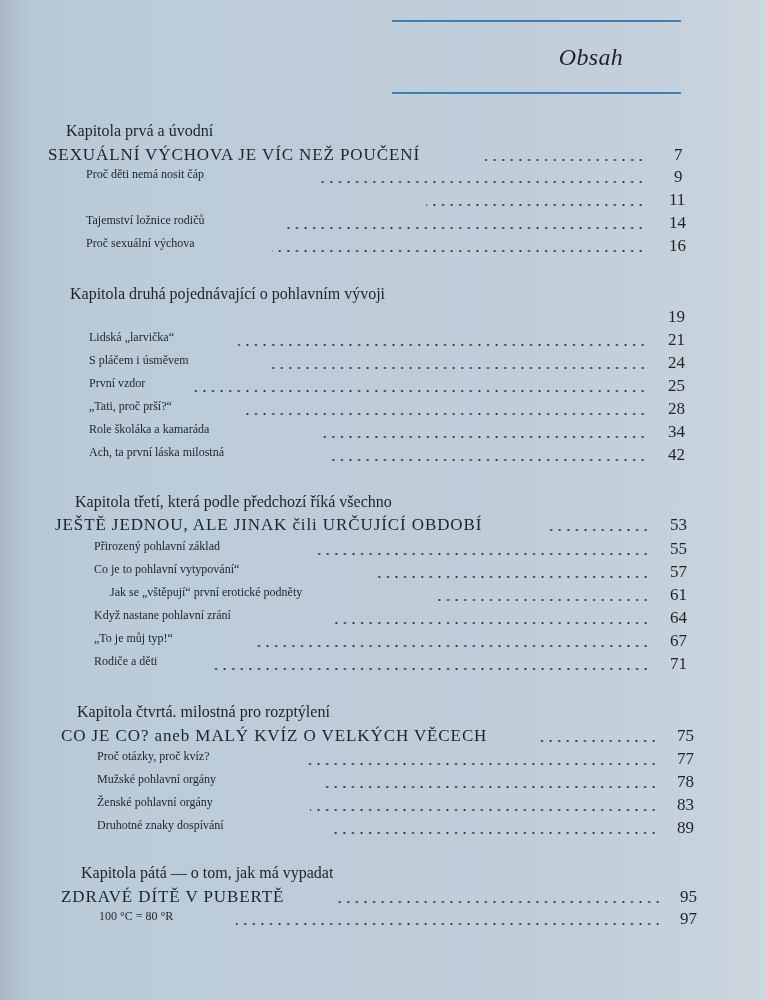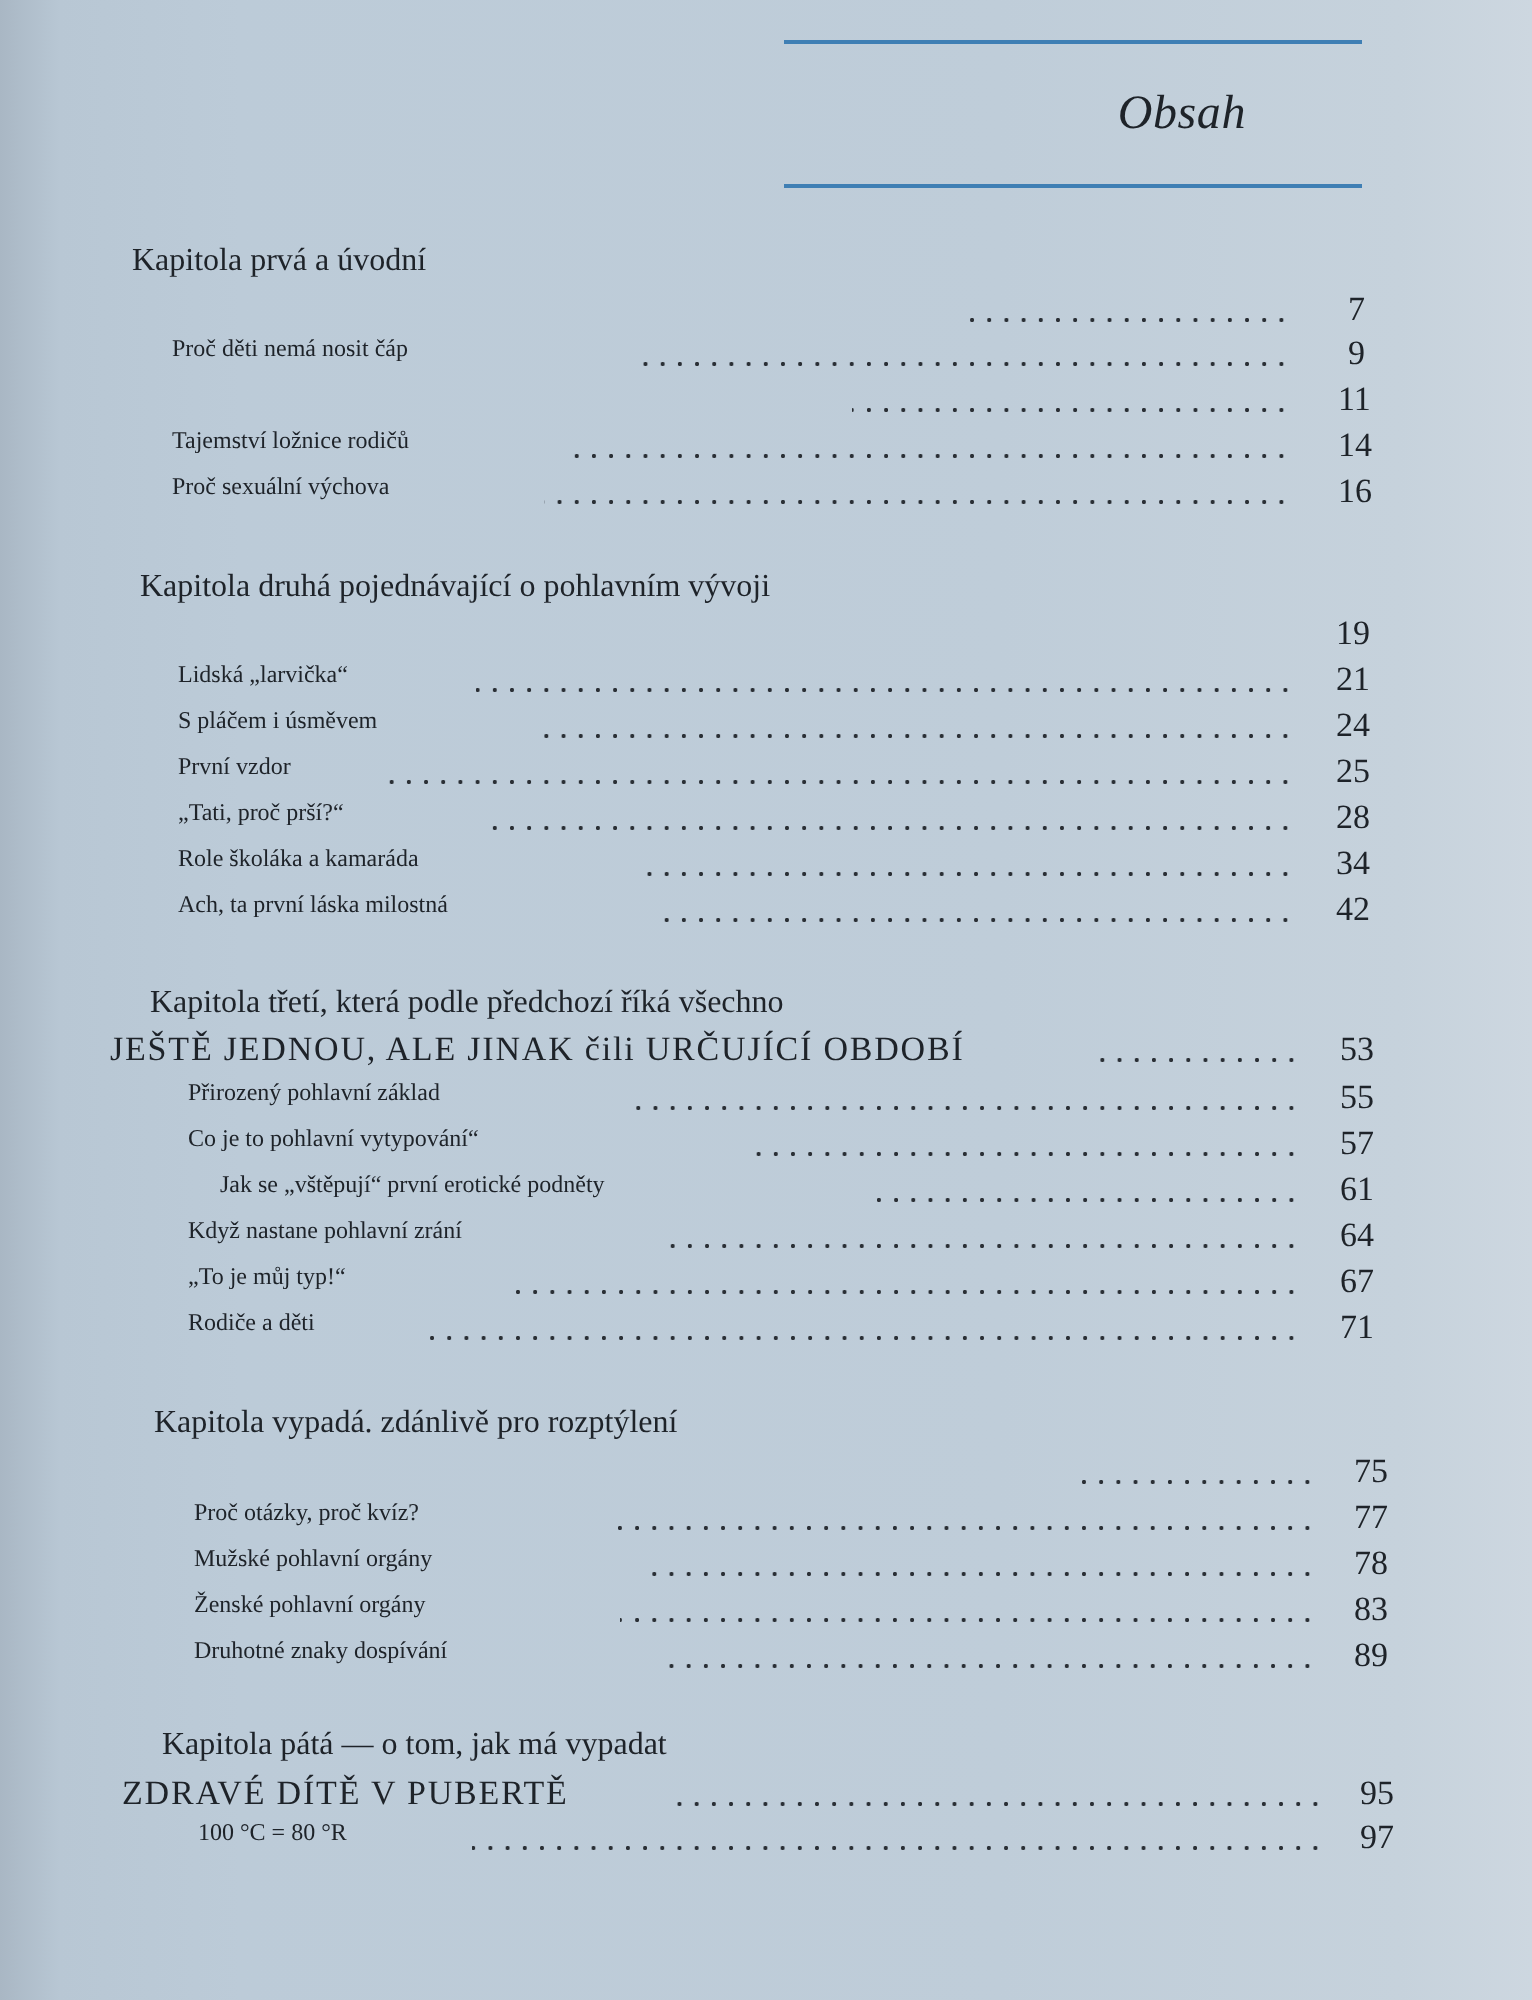--- a/index.html
+++ b/index.html
@@ -44,20 +44,21 @@
 <body>
 
 <div class="page">
   <div class="rule top"></div>
   <div class="title">Obsah</div>
   <div class="rule bottom"></div>
 
   <div>
     <div class="kap" style="left:66px; top:122px;">Kapitola prvá a úvodní</div>
     <div class="row main" style="top:145px;">
+      <span class="label" style="left:48px;">SEXUÁLNÍ VÝCHOVA JE VÍC NEŽ POUČENÍ</span>
       <span class="dots" style="left:485px; width:160px;"></span>
       <span class="page-num" style="left:674px;">7</span>
     </div>
     <div class="row" style="top:167px;">
       <span class="label" style="left:86px;">Proč děti nemá nosit čáp</span>
       <span class="dots" style="left:320px; width:325px;"></span>
       <span class="page-num" style="left:674px;">9</span>
     </div>
     <div class="row" style="top:190px;">
       <span class="dots" style="left:426px; width:219px;"></span>
@@ -145,22 +146,23 @@
       <span class="page-num" style="left:670px;">67</span>
     </div>
     <div class="row" style="top:654px;">
       <span class="label" style="left:94px;">Rodiče a děti</span>
       <span class="dots" style="left:212px; width:438px;"></span>
       <span class="page-num" style="left:670px;">71</span>
     </div>
   </div>
 
   <div>
-    <div class="kap" style="left:77px; top:703px;">Kapitola vypadá. zdánlivě pro rozptýlení</div>
+    <div class="kap" style="left:77px; top:703px;">Kapitola čtvrtá. milostná pro rozptýlení</div>
     <div class="row main" style="top:726px;">
+      <span class="label" style="left:61px;">CO JE CO? aneb MALÝ KVÍZ O VELKÝCH VĚCECH</span>
       <span class="dots" style="left:540px; width:118px;"></span>
       <span class="page-num" style="left:677px;">75</span>
     </div>
     <div class="row" style="top:749px;">
       <span class="label" style="left:97px;">Proč otázky, proč kvíz?</span>
       <span class="dots" style="left:308px; width:350px;"></span>
       <span class="page-num" style="left:677px;">77</span>
     </div>
     <div class="row" style="top:772px;">
       <span class="label" style="left:97px;">Mužské pohlavní orgány</span>

